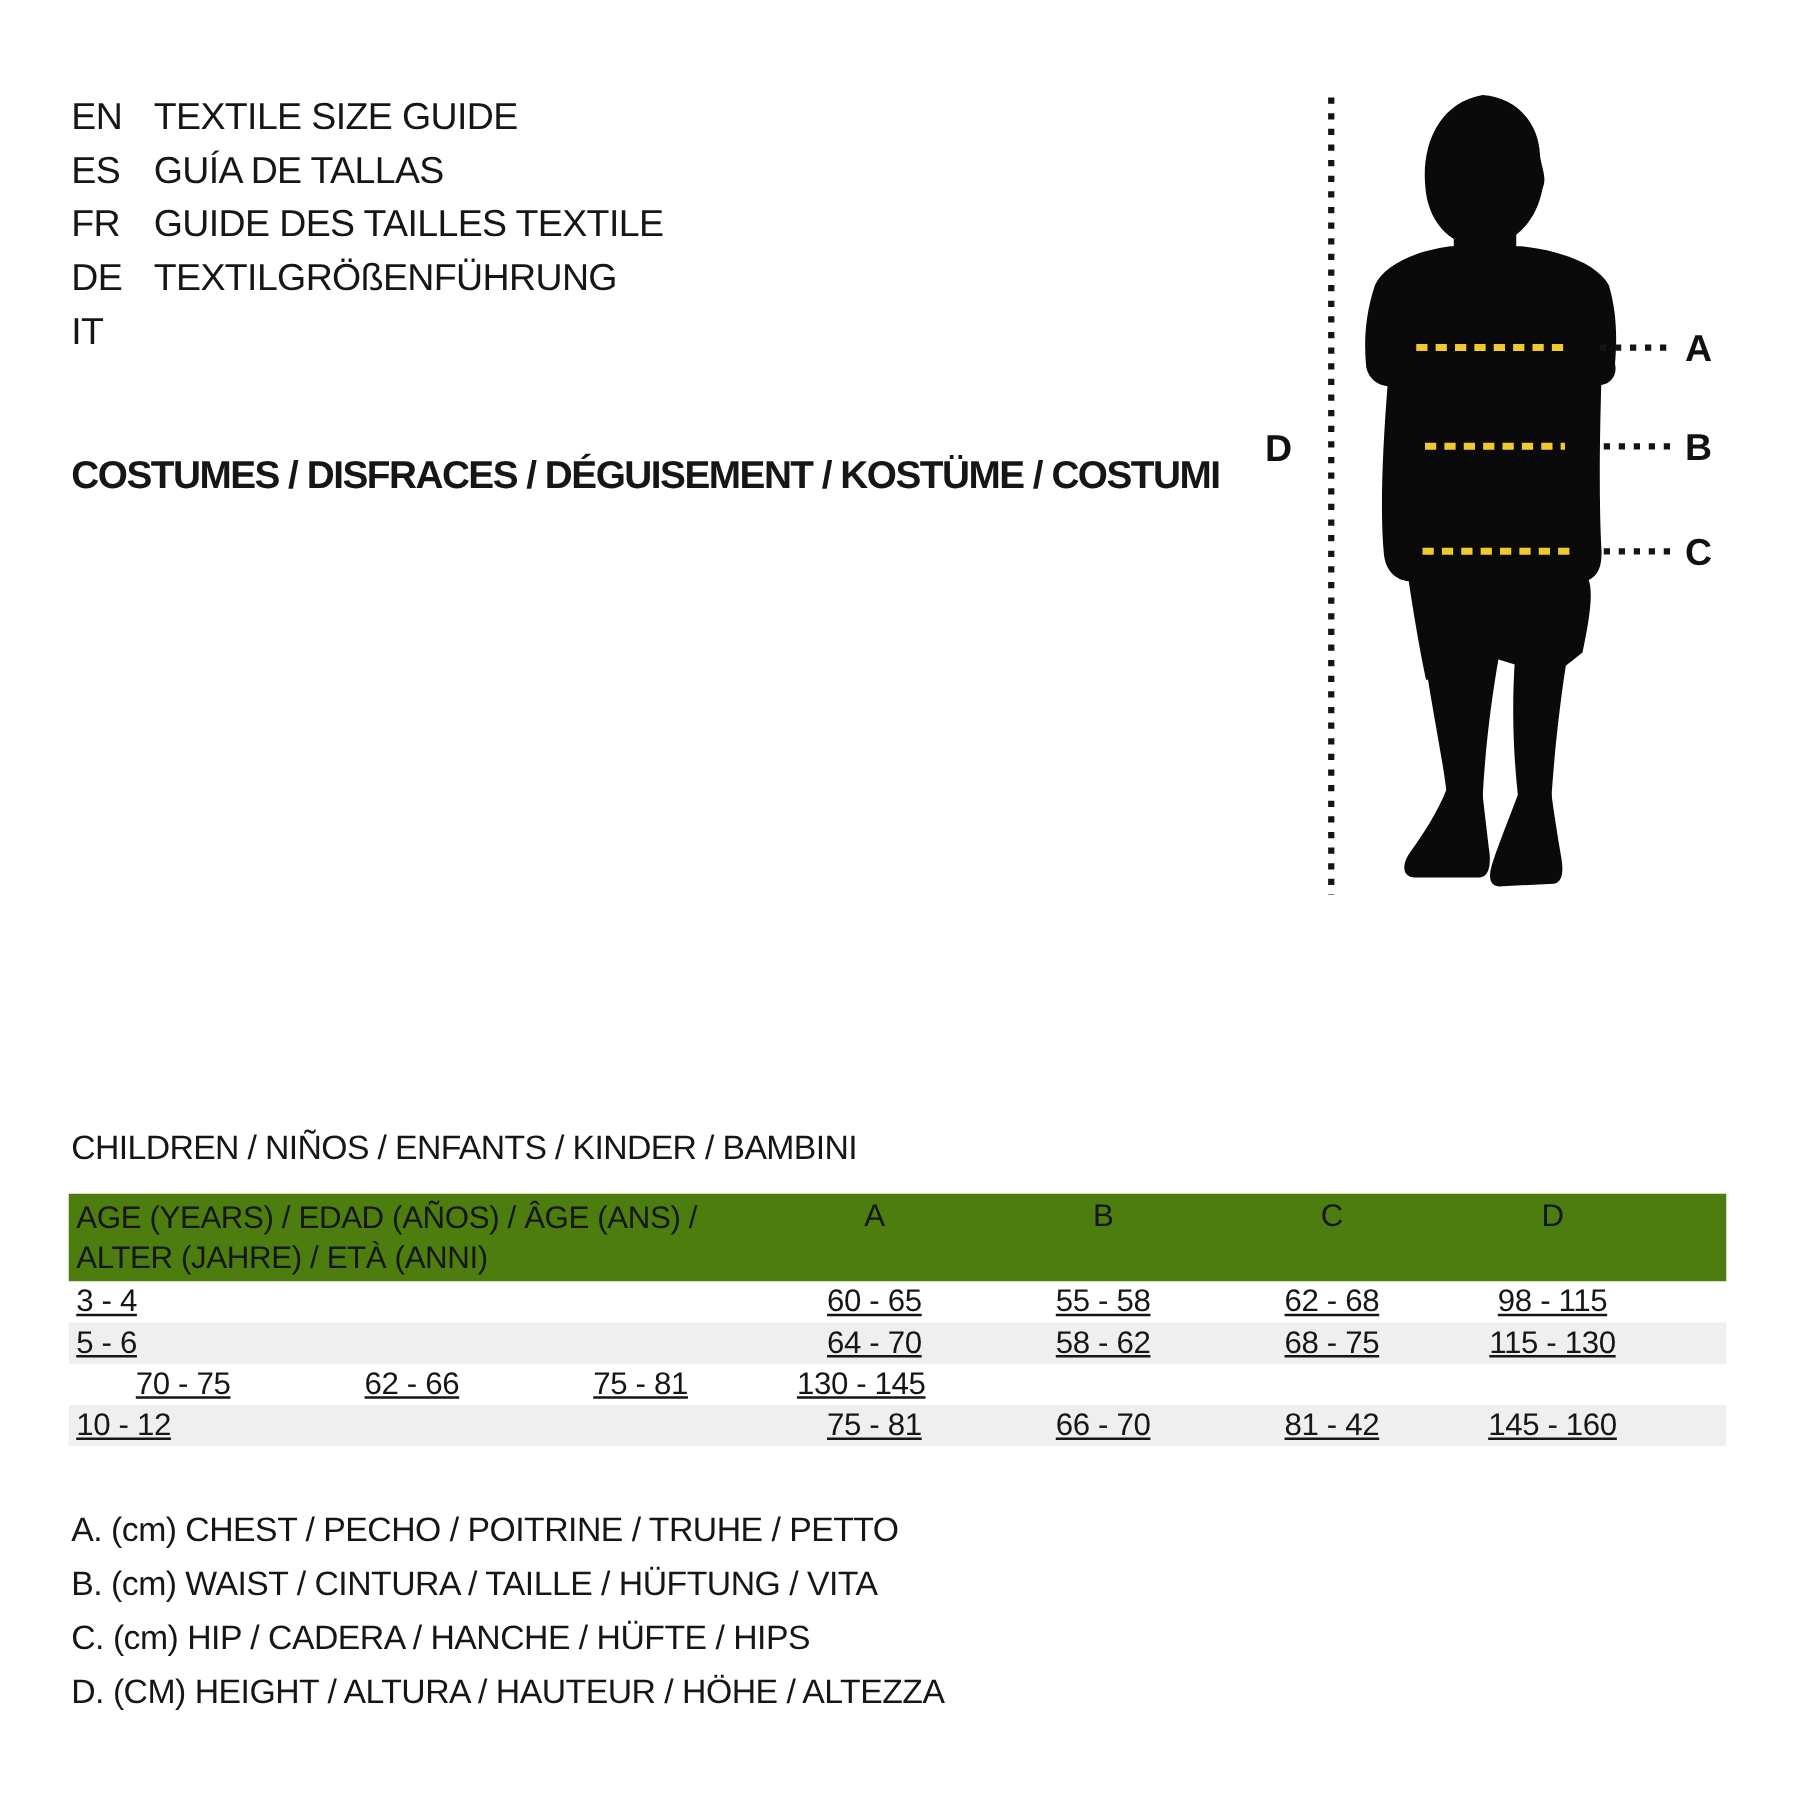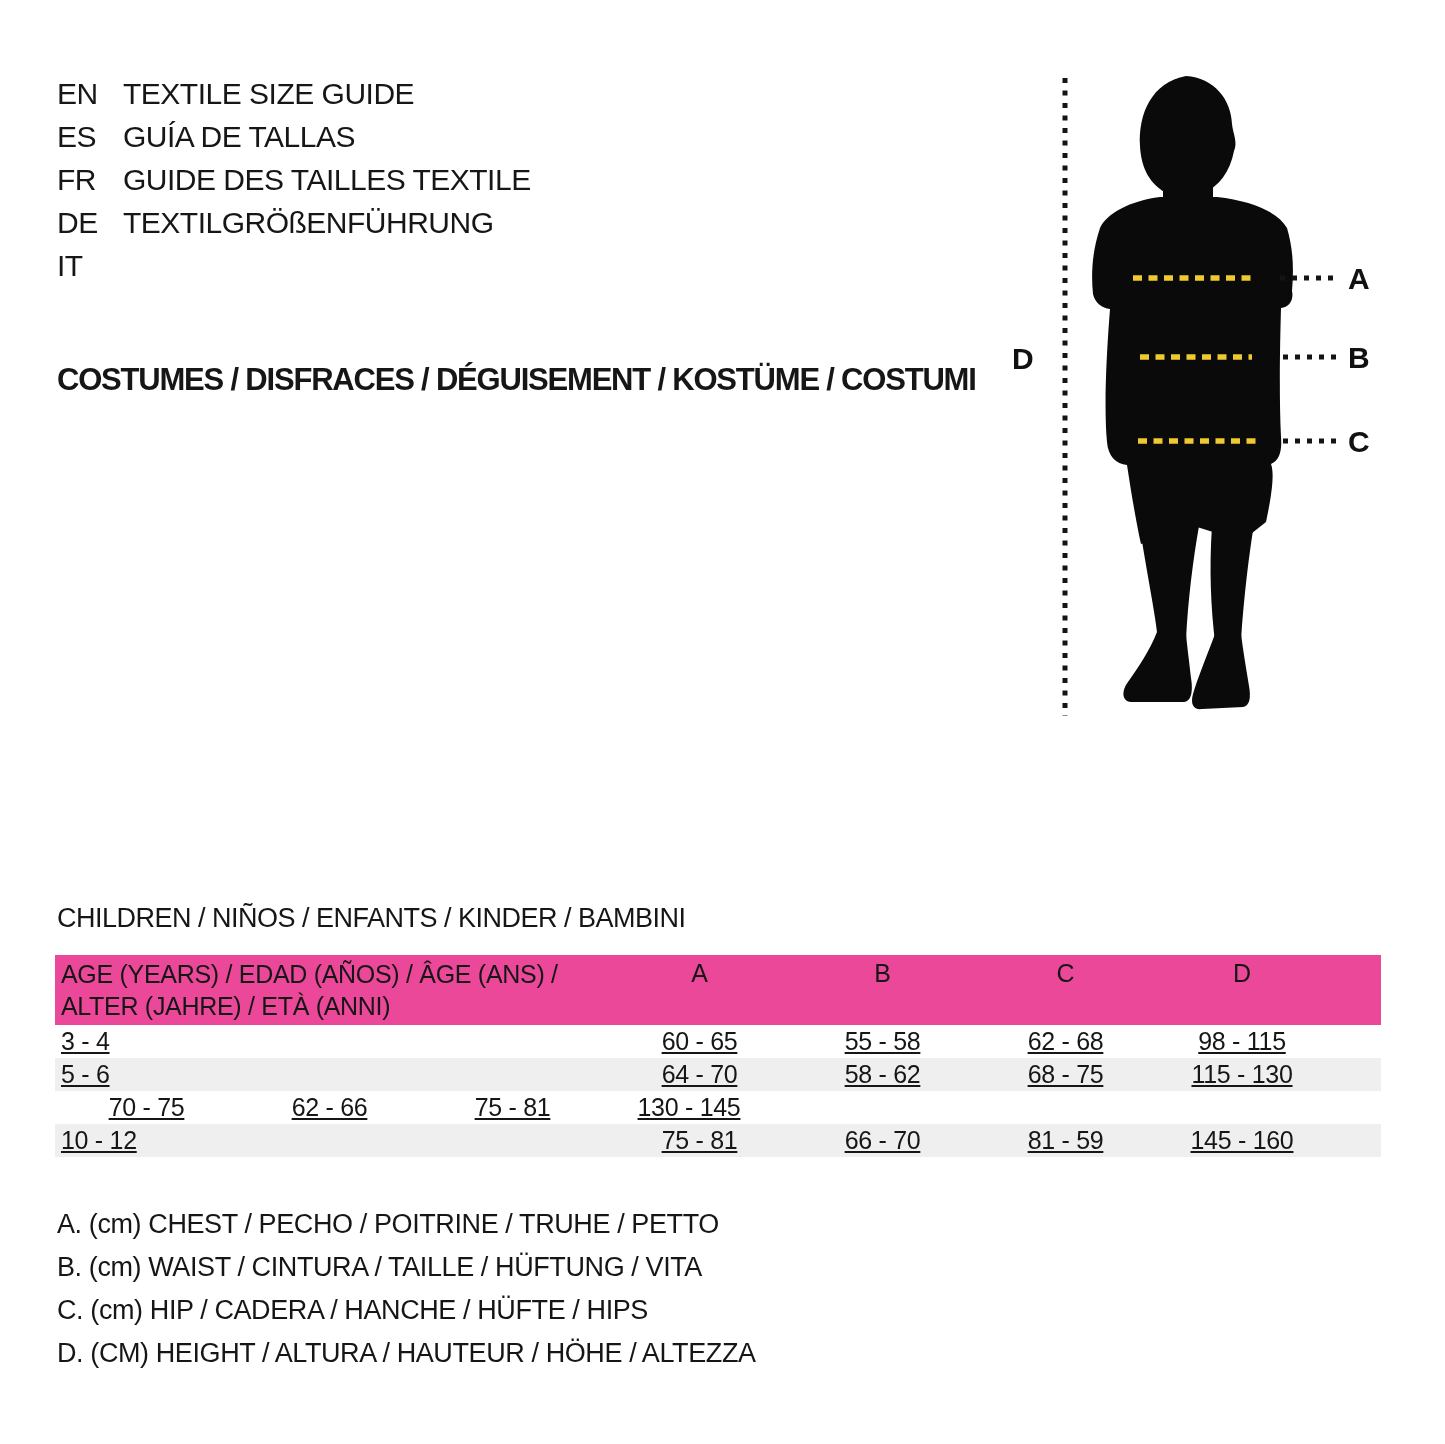--- a/index.html
+++ b/index.html
@@ -17,21 +17,21 @@
     position:absolute;left:57px;top:326px;font-size:31px;font-weight:bold;
     letter-spacing:-1.2px;white-space:nowrap;margin-top:36px;
   }
   
   .figure-svg{position:absolute;left:990px;top:60px;width:420px;height:665px;}
   .figure-svg text{font-family:"Liberation Sans", sans-serif;font-weight:bold;font-size:30px;fill:#111;}
   
   .section-title{position:absolute;left:57px;top:903px;font-size:27px;letter-spacing:-0.5px;white-space:nowrap;}
   .size-table{position:absolute;left:55px;top:955px;width:1326px;font-size:25px;letter-spacing:-0.3px;}
   .trow{display:flex;}
-  .thead{background:#ec4899;height:70px;}
+  .thead{background:#4d7c0f;height:70px;}
   .cell{box-sizing:border-box;}
   .cell.label{width:553px;padding-left:6px;}
   .thead .cell.label{padding-top:3px;line-height:32px;}
   .cell.num{width:183px;text-align:center;}
   .cell.numD{width:170px;text-align:center;}
   .cell.spacer{width:53px;}
   .thead .cell.num,.thead .cell.numD{padding-top:4px;}
   .tbody-row{height:33px;align-items:center;text-decoration:underline;}
   .tbody-row .cell{line-height:33px;}
   .tbody-row.alt{background:#efefef;align-items:flex-end;}
@@ -152,21 +152,21 @@
     <div class="cell num">70 - 75</div>
     <div class="cell num">62 - 66</div>
     <div class="cell num">75 - 81</div>
     <div class="cell numD">130 - 145</div>
     <div class="cell spacer"></div>
   </div>
   <div class="trow tbody-row alt">
     <div class="cell label">10 - 12</div>
     <div class="cell num">75 - 81</div>
     <div class="cell num">66 - 70</div>
-    <div class="cell num">81 - 59</div>
+    <div class="cell num">81 - 42</div>
     <div class="cell numD">145 - 160</div>
     <div class="cell spacer"></div>
   </div>
 </div>
 
 <div class="legend">
   <div class="legend-item">A. (cm) CHEST / PECHO / POITRINE / TRUHE / PETTO</div>
   <div class="legend-item">B. (cm) WAIST / CINTURA / TAILLE / HÜFTUNG / VITA</div>
   <div class="legend-item">C. (cm) HIP / CADERA / HANCHE / HÜFTE / HIPS</div>
   <div class="legend-item">D. (CM) HEIGHT / ALTURA / HAUTEUR / HÖHE / ALTEZZA</div>

